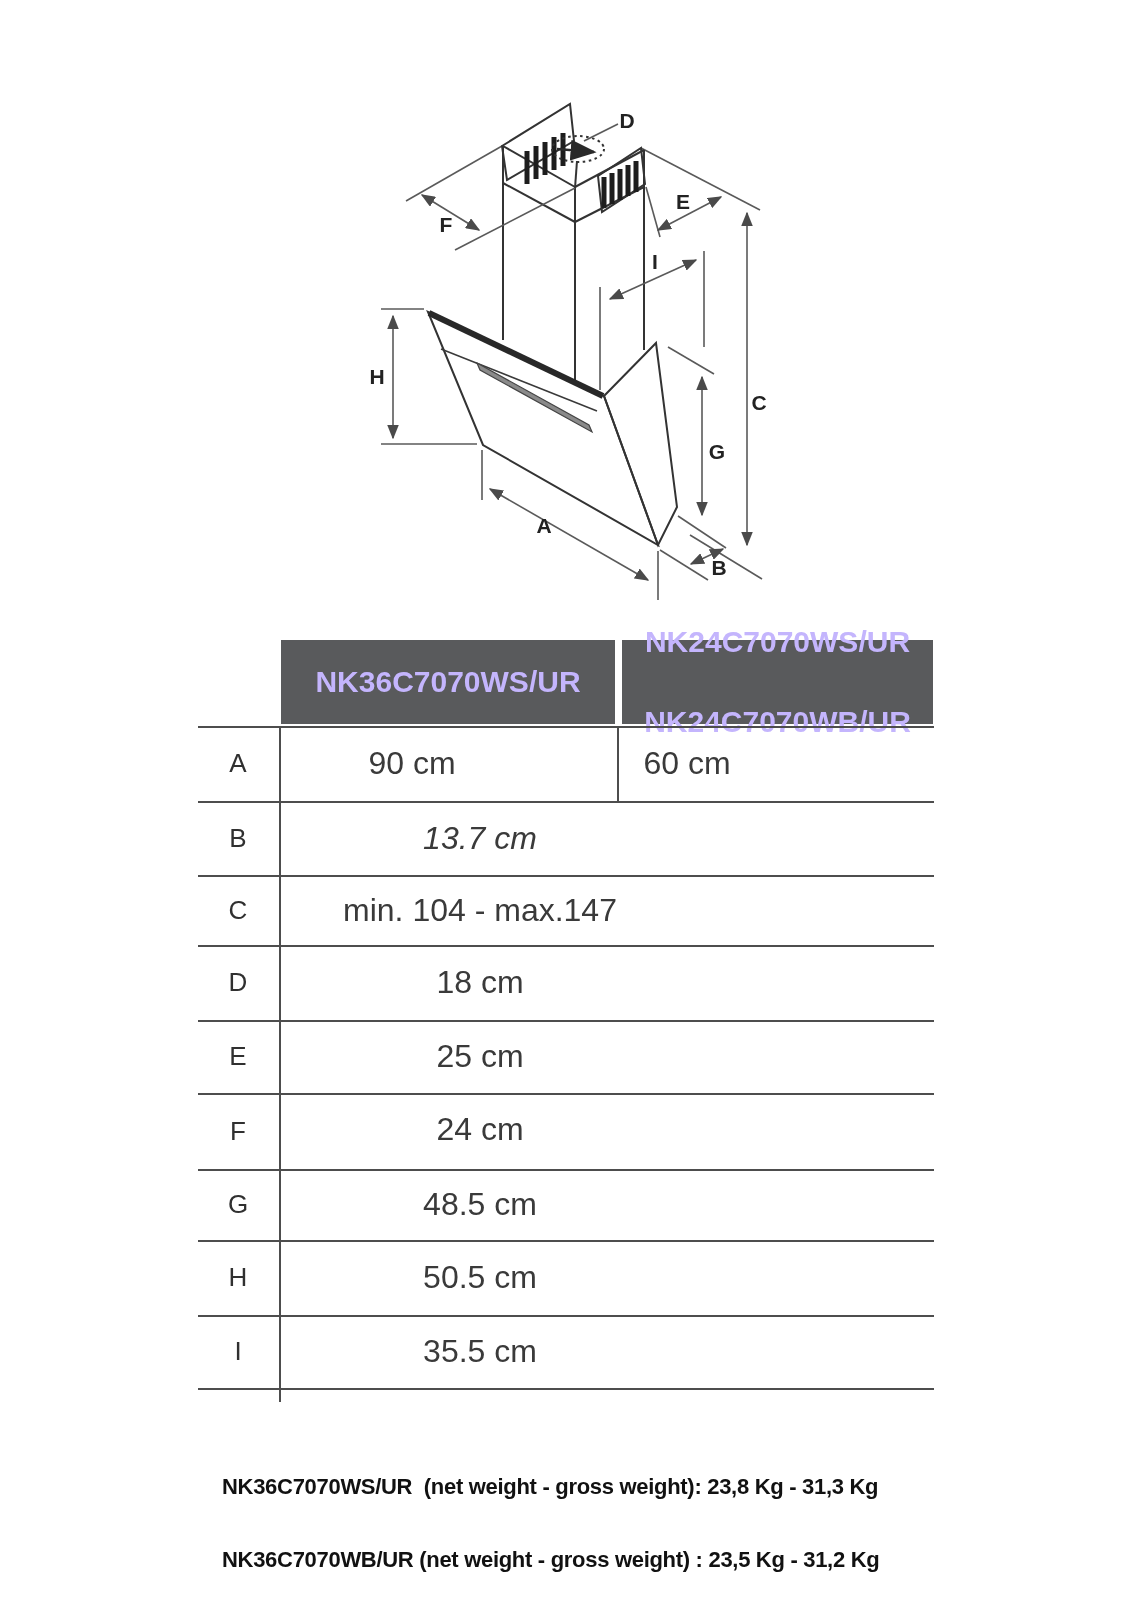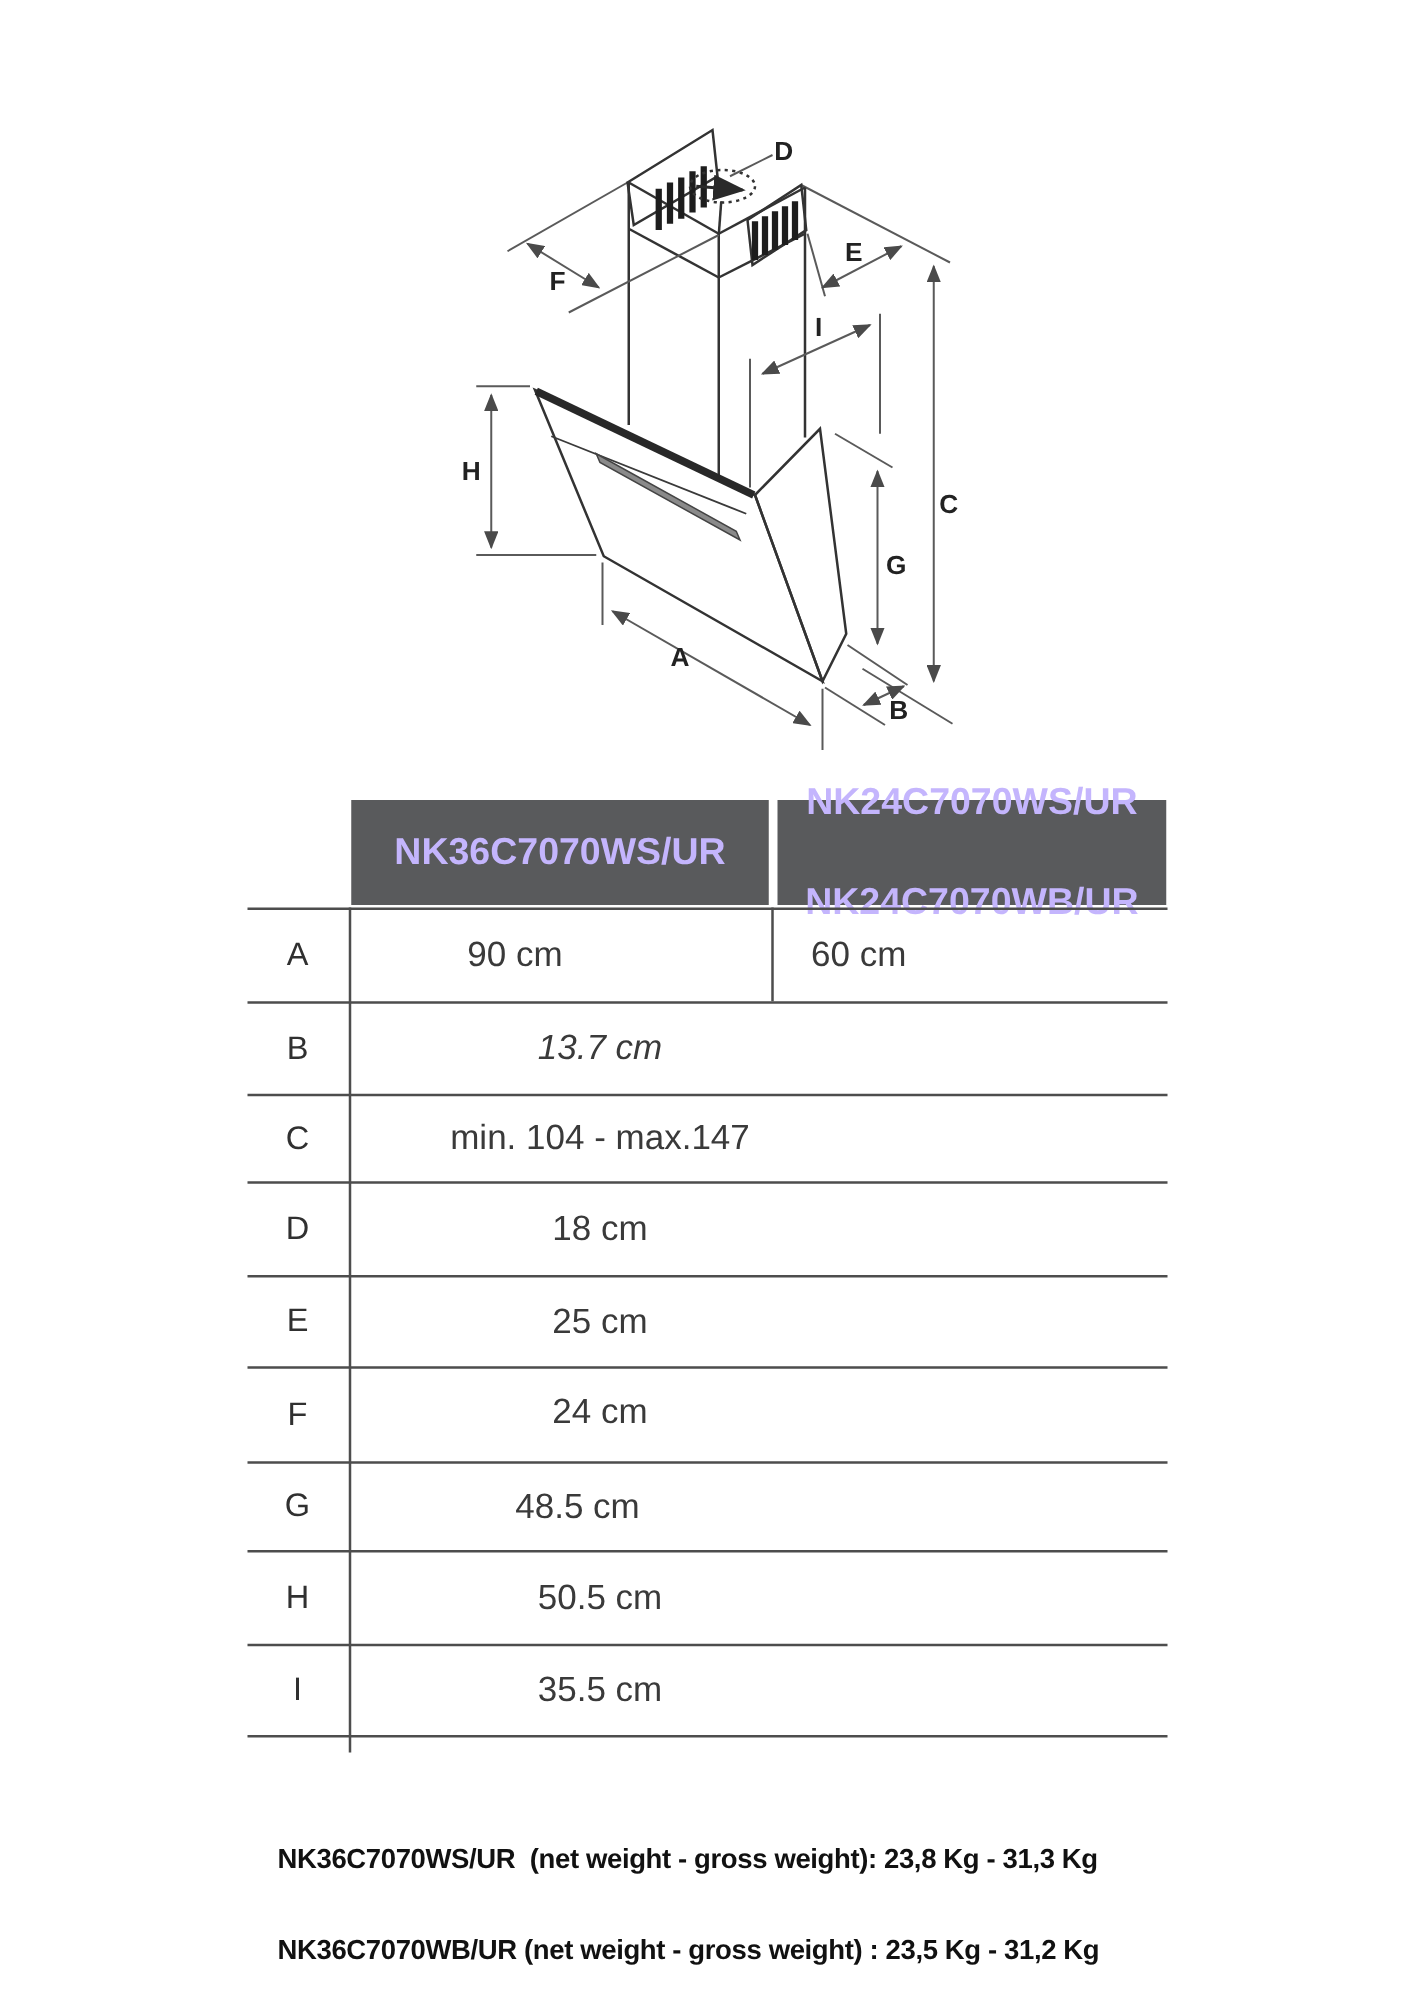--- a/index.html
+++ b/index.html
@@ -15,21 +15,21 @@
   .hdrcell{
     position:absolute;top:640px;height:84px;background:#595a5c;color:#c4b5fd;
     font-weight:bold;font-size:30px;line-height:36px;text-align:center;
     display:flex;flex-direction:column;justify-content:center;letter-spacing:0px;
   }
   .rowlabel{
     position:absolute;left:198px;width:80px;text-align:center;
     font-size:26px;color:#303030;display:flex;align-items:center;justify-content:center;
   }
   .cellval{
-    position:absolute;text-align:center;font-size:28px;color:#3a3a3a;
+    position:absolute;text-align:center;font-size:32px;color:#3a3a3a;
     display:flex;align-items:center;justify-content:center;
   }
   
   .footer{
     position:absolute;left:222px;top:1426px;font-weight:bold;color:#111111;
     font-size:22px;line-height:24.4px;letter-spacing:-0.3px;white-space:pre;
   }
   
   svg text{font-family:"Liberation Sans",sans-serif;font-weight:bold;font-size:21px;fill:#222222;}
   .oline{stroke:#333333;stroke-width:2;fill:none;}
@@ -180,21 +180,21 @@
   <div class="rowlabel" style="top:1315px;height:73px;">I</div>
 
   <div class="cellval" style="left:312px;width:200px;top:726px;height:75px;">90 cm</div>
   <div class="cellval" style="left:622px;width:130px;top:726px;height:75px;">60 cm</div>
 
   <div class="cellval" style="left:330px;width:300px;top:801px;height:74px;font-style:italic;">13.7 cm</div>
   <div class="cellval" style="left:330px;width:300px;top:875px;height:70px;">min. 104 - max.147</div>
   <div class="cellval" style="left:330px;width:300px;top:945px;height:75px;">18 cm</div>
   <div class="cellval" style="left:330px;width:300px;top:1020px;height:73px;">25 cm</div>
   <div class="cellval" style="left:330px;width:300px;top:1093px;height:72px;">24 cm</div>
-  <div class="cellval" style="left:312px;width:300px;top:1169px;height:71px;">48.5 cm</div>
+  <div class="cellval" style="left:330px;width:300px;top:1169px;height:71px;">48.5 cm</div>
   <div class="cellval" style="left:330px;width:300px;top:1240px;height:75px;">50.5 cm</div>
   <div class="cellval" style="left:330px;width:300px;top:1315px;height:73px;">35.5 cm</div>
 </div>
 
 <div class="footer">
   <div>NK36C7070WS/UR  (net weight - gross weight): 23,8 Kg - 31,3 Kg</div>
   <div>NK36C7070WB/UR (net weight - gross weight) : 23,5 Kg - 31,2 Kg</div>
   
   
 </div>

